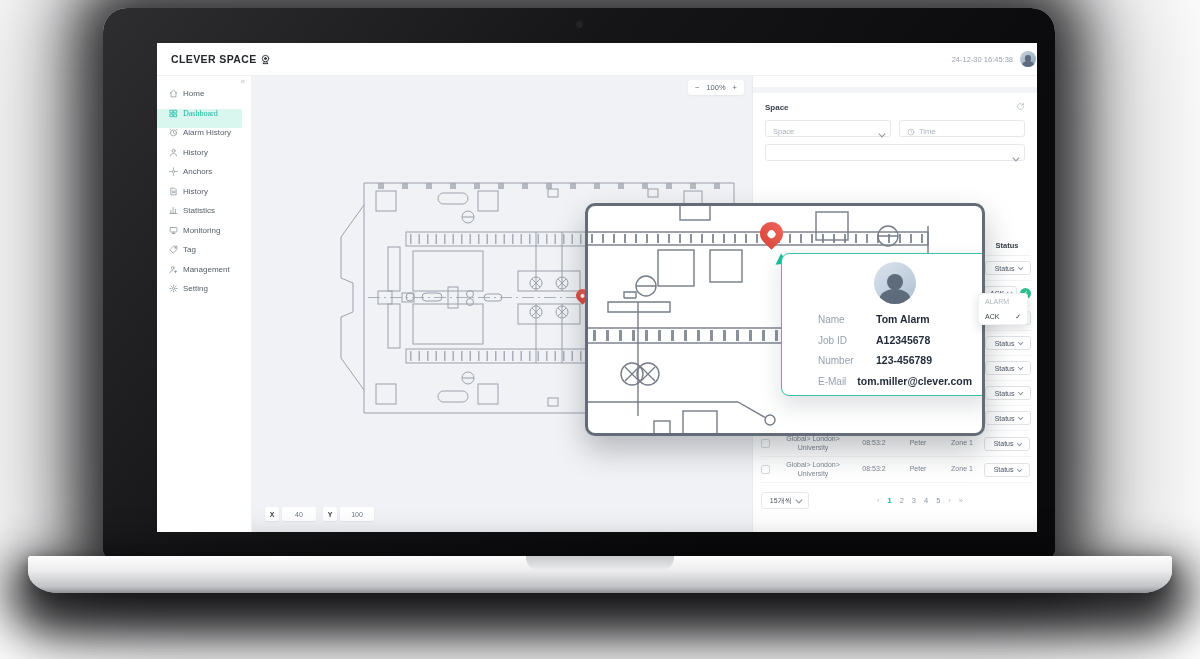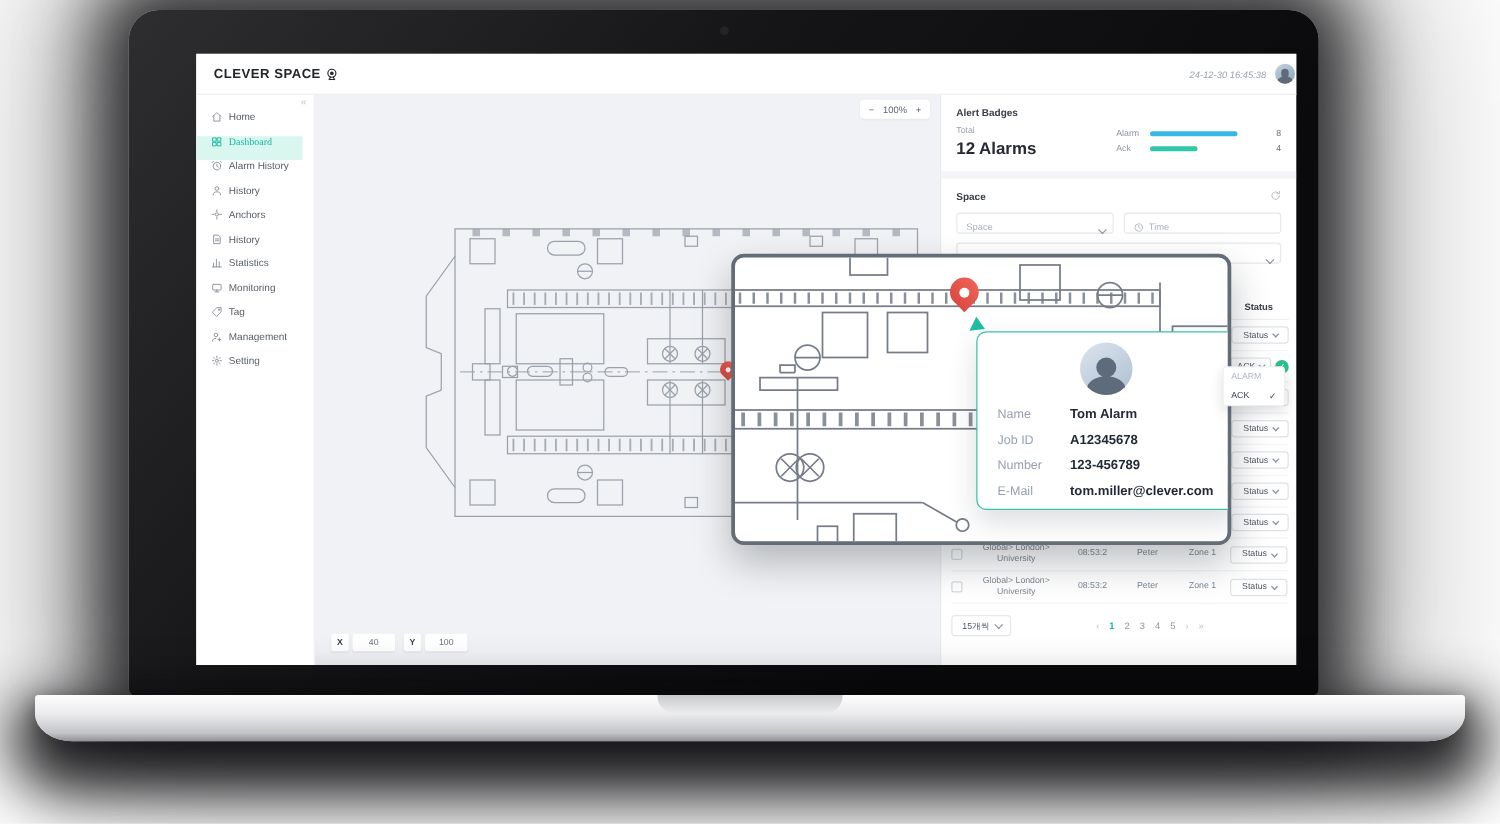--- a/index.html
+++ b/index.html
@@ -25,21 +25,21 @@
   .display { position:absolute; left:54px; top:35px; width:880px; height:489px;
     background:#fff; overflow:hidden; font-size:9px; color:#3a4149; }
 
   
   .app-header { position:absolute; left:0; top:0; width:937px; height:33px;
     display:flex; align-items:center; padding:0 14px; border-bottom:1px solid #eef0f2; background:#fff; z-index:4;}
   .logo { display:flex; align-items:center; gap:3px; font-size:10.5px; font-weight:800;
     letter-spacing:.4px; color:#23262b; }
   .logo svg { width:11px; height:11px; }
   .hdr-right { margin-left:auto; display:flex; align-items:center; gap:7px; }
-  .timestamp { font-size:7.5px; color:#9aa3ad;font-style:italic; }
+  .timestamp { font-size:7.5px; color:#9aa3ad; }
   .avatar-sm { width:16px; height:16px; border-radius:50%;
     background:linear-gradient(145deg,#c3d2e0,#8fa5b8); overflow:hidden; position:relative;}
   .avatar-sm::after, .avatar-lg::after { content:""; position:absolute; left:50%; top:28%;
     width:38%; height:38%; transform:translateX(-50%); border-radius:50%; background:#5d6b7a; }
   .avatar-sm::before, .avatar-lg::before { content:""; position:absolute; left:50%; bottom:-14%;
     width:74%; height:50%; transform:translateX(-50%); border-radius:50% 50% 0 0; background:#5d6b7a; }
   .round-btn { width:15px; height:15px; border-radius:50%; border:1px solid #e2e5e9;
     display:flex; align-items:center; justify-content:center; color:#8d96a0; background:#fff;}
   .round-btn svg { width:8px; height:8px; }
 
@@ -139,23 +139,23 @@
   .pin.big::after { width:8px; height:8px; }
 
   
   .overlay { position:absolute; left:428px; top:160px; width:400px; height:233px;
     background:#fff; border:3px solid #646c78; border-radius:10px; z-index:5;
     box-shadow:0 14px 30px rgba(25,32,44,.28); overflow:hidden; }
   .overlay svg.bp2 { position:absolute; left:0; top:0; width:400px; height:233px; }
   .cursor-arrow { position:absolute; left:186px; top:50px; width:0; height:0; z-index:2;
     border-left:6px solid transparent; border-right:6px solid transparent;
     border-bottom:11px solid #1fbfa0; transform:rotate(-125deg); }
-  .person-card { position:absolute; left:193px; top:59px; width:208px; height:143px;
+  .person-card { position:absolute; left:193px; top:47px; width:208px; height:143px;
     background:#fff; border:1.5px solid #38c2a6; border-radius:8px; z-index:3;
-    box-shadow:0 10px 22px rgba(30,40,55,.15); padding-top:8px; }
+    box-shadow:0 10px 22px rgba(30,40,55,.15); padding-top:8px;padding-left:20px; }
   .avatar-lg { width:42px; height:42px; border-radius:50%; margin:0 auto;
     background:linear-gradient(145deg,#dbe4ee,#aebfd0); overflow:hidden; position:relative; }
   .card-rows { padding:9px 16px 0; }
   .card-row { display:flex; align-items:baseline; margin-bottom:8.5px; }
   .card-label { width:58px; font-size:10px; color:#97a1b0; }
   .card-value { font-size:10.5px; font-weight:700; color:#1f2937; }
 
   svg.line-ic { fill:none; stroke:currentColor; stroke-width:2; stroke-linecap:round; stroke-linejoin:round; }
 </style>
 </head>
@@ -332,41 +332,20 @@
             <span class="xy-label">Y</span>
             <span class="xy-val">100</span>
           </div>
         </div>
       </div>
 
       <div class="pin small"></div>
 
       <div class="right-panel">
 
-        <div class="alerts">
-          <div class="panel-title">Alert Badges</div>
-          <div class="alerts-row">
-            <div>
-              <div class="total-label">Total</div>
-              <div class="total-value">12 Alarms</div>
-            </div>
-            <div class="bars">
-              <div class="bar-row">
-                <span class="bar-label">Alarm</span>
-                <span class="bar" style="width:70px;background:#3ab7e9;"></span>
-                <span class="bar-val">8</span>
-              </div>
-              <div class="bar-row">
-                <span class="bar-label">Ack</span>
-                <span class="bar" style="width:38px;background:#2ec7a7;"></span>
-                <span class="bar-val">4</span>
-              </div>
-            </div>
-          </div>
-        </div>
 
         <div class="h-divider"></div>
 
         <div class="search">
           <div class="search-head">
             <span class="panel-title">Space</span>
             <span class="refresh">
               <svg class="line-ic" viewBox="0 0 24 24">
                 <path d="M20 12a8 8 0 1 1-2.4-5.7"></path>
                   <path d="M20 3v5h-5"></path>

